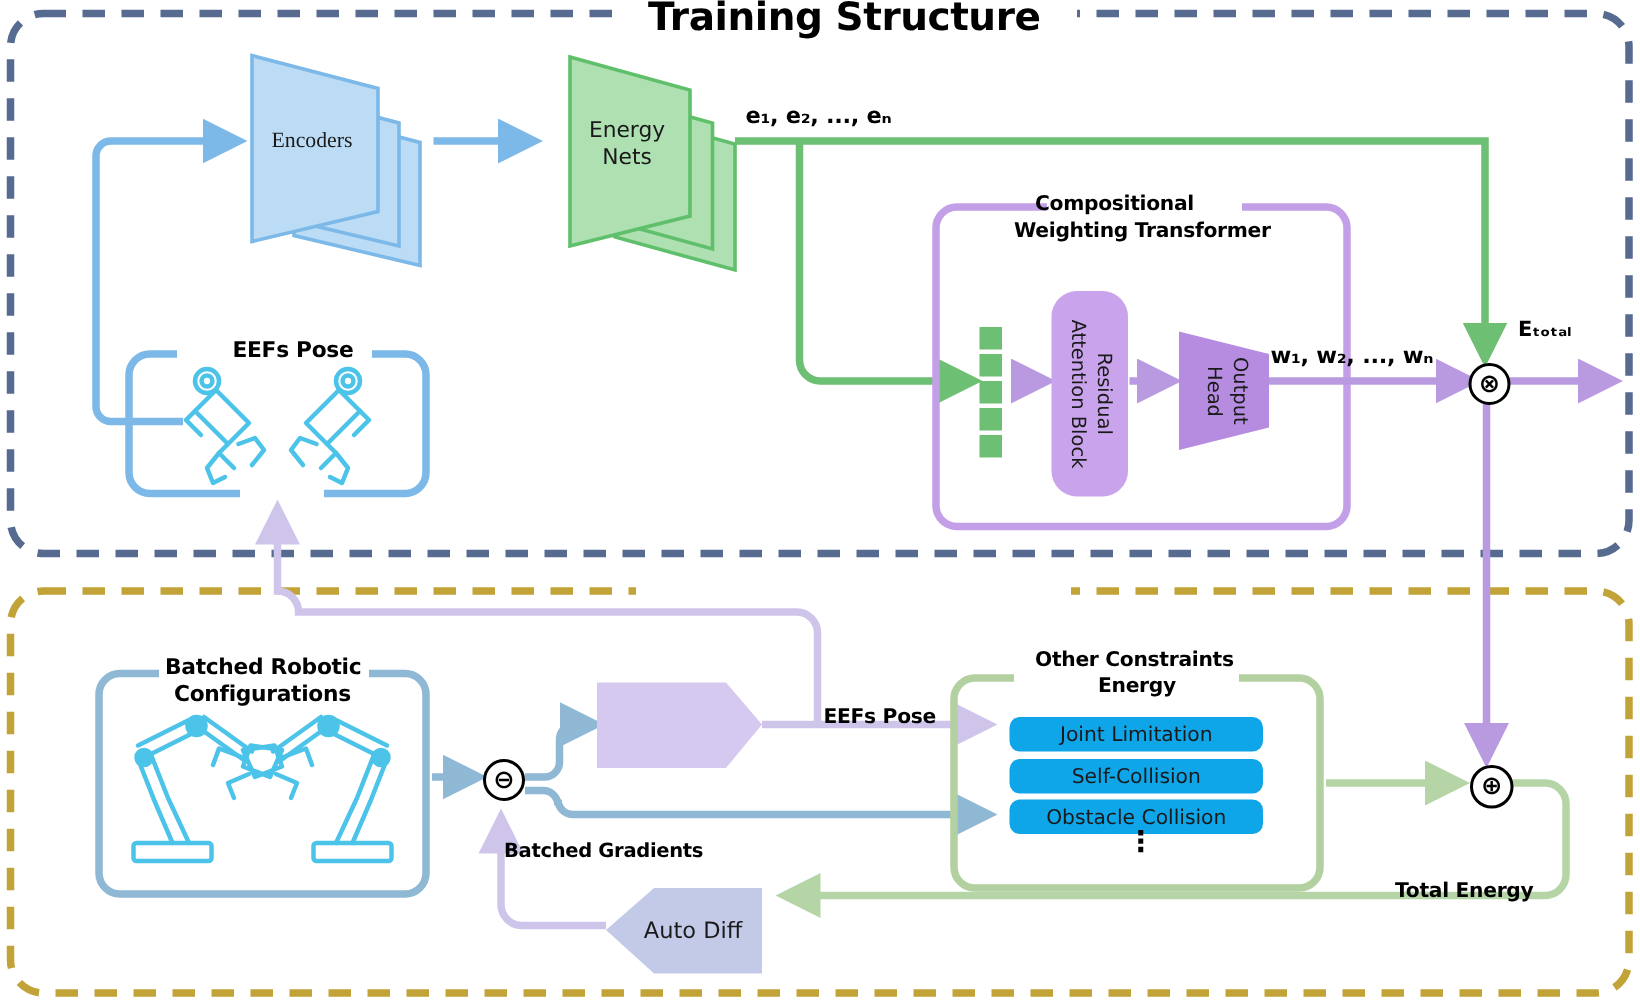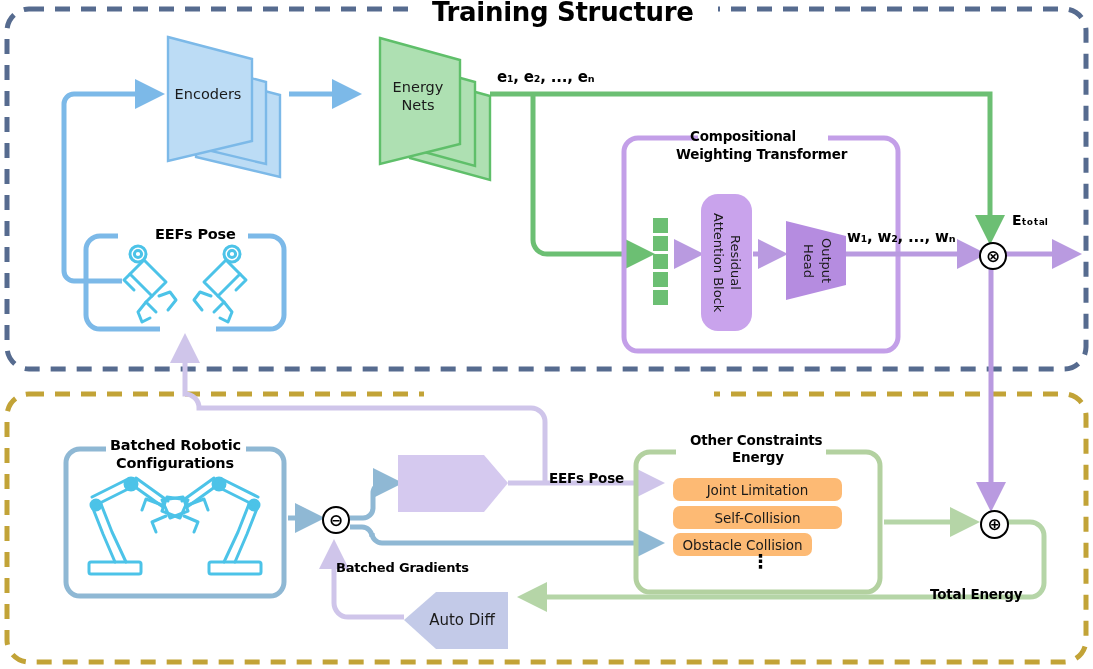--- a/index.html
+++ b/index.html
@@ -6,21 +6,21 @@
   body{width:1093px;height:669px;position:relative;
        font-family:"DejaVu Sans","Liberation Sans",sans-serif;overflow:hidden;}
   #root{position:absolute;left:0;top:0;width:1093px;height:669px;}
   svg{position:absolute;left:0;top:0;}
   .lbl{position:absolute;color:#000;white-space:nowrap;}
   .bold-lbl{font-weight:bold;font-family:"DejaVu Sans",sans-serif;letter-spacing:-0.2px;}
   .sec-title{font-weight:bold;font-size:26px;letter-spacing:-0.3px;}
   .shape-txt{position:absolute;color:#1a1a1a;text-align:center;white-space:pre-line;
              display:flex;align-items:center;justify-content:center;}
   .vert-txt{writing-mode:vertical-rl;text-orientation:mixed;}
-  .constraint{position:absolute;background:#fdba74;border-radius:7px;
+  .constraint{position:absolute;background:#0ea5e9;border-radius:7px;
               display:flex;align-items:center;justify-content:center;
               color:#1a1a1a;font-size:13.5px;}
   .opsym{position:absolute;display:flex;align-items:center;justify-content:center;
          border:2.5px solid #000;border-radius:50%;background:#fff;
          font-size:17px;font-weight:bold;color:#000;line-height:1;}
 </style>
 </head>
 <body>
 
 <div id="root">
@@ -181,21 +181,21 @@
     <path d="M 219,484 L 187,507"></path>
     <path d="M 214,478 L 182,501"></path>
     <path d="M 188,500 L 167,497 L 162,511 L 180,518 Z"></path>
     <path d="M 162,505 L 146,499 L 142,510"></path>
     <path d="M 166,516 L 152,522 L 156,532"></path>
   </g>
 </svg>
 
 <div class="lbl sec-title" style="left:432px;top:-3px;">Training Structure</div>
 
-<div class="shape-txt" style="left:160px;top:80px;width:96px;height:28px;font-size:14.5px;">Encoders</div>
+<div class="shape-txt" style="left:160px;top:80px;width:96px;height:28px;font-size:14.5px;font-family:Liberation Serif, serif;">Encoders</div>
 
 <div class="shape-txt" style="left:378px;top:76px;width:80px;height:40px;font-size:14.5px;line-height:1.25;">Energy
 Nets</div>
 
 <div class="lbl bold-lbl" style="left:497px;top:68px;font-size:15px;">e₁, e₂, ..., eₙ</div>
 
 <div class="lbl bold-lbl" style="left:155px;top:226px;font-size:14.5px;">EEFs Pose</div>
 
 <div class="lbl bold-lbl" style="left:690px;top:128px;font-size:13.5px;">Compositional</div>
 <div class="lbl bold-lbl" style="left:676px;top:146px;font-size:13.5px;">Weighting Transformer</div>
@@ -218,21 +218,21 @@
 <div class="opsym" style="left:322px;top:506px;width:24px;height:24px;">⊖</div>
 
 
 <div class="lbl bold-lbl" style="left:549px;top:470px;font-size:13.5px;">EEFs Pose</div>
 
 <div class="lbl bold-lbl" style="left:690px;top:432px;font-size:13.5px;">Other Constraints</div>
 <div class="lbl bold-lbl" style="left:732px;top:449px;font-size:13.5px;">Energy</div>
 
 <div class="constraint" style="left:673px;top:478px;width:169px;height:23px;">Joint Limitation</div>
 <div class="constraint" style="left:673px;top:506px;width:169px;height:23px;">Self-Collision</div>
-<div class="constraint" style="left:673px;top:533px;width:139px;height:23px;">Obstacle Collision</div>
+<div class="constraint" style="left:673px;top:533px;width:169px;height:23px;">Obstacle Collision</div>
 <div class="lbl" style="left:751px;top:552px;font-size:19px;font-weight:bold;line-height:1;">⋮</div>
 
 <div class="opsym" style="left:980px;top:510px;width:25px;height:25px;">⊕</div>
 
 <div class="lbl bold-lbl" style="left:930px;top:586px;font-size:13.5px;">Total Energy</div>
 
 <div class="shape-txt" style="left:414px;top:606px;width:96px;height:28px;font-size:15px;">Auto Diff</div>
 
 <div class="lbl bold-lbl" style="left:336px;top:560px;font-size:13px;">Batched Gradients</div>
 

